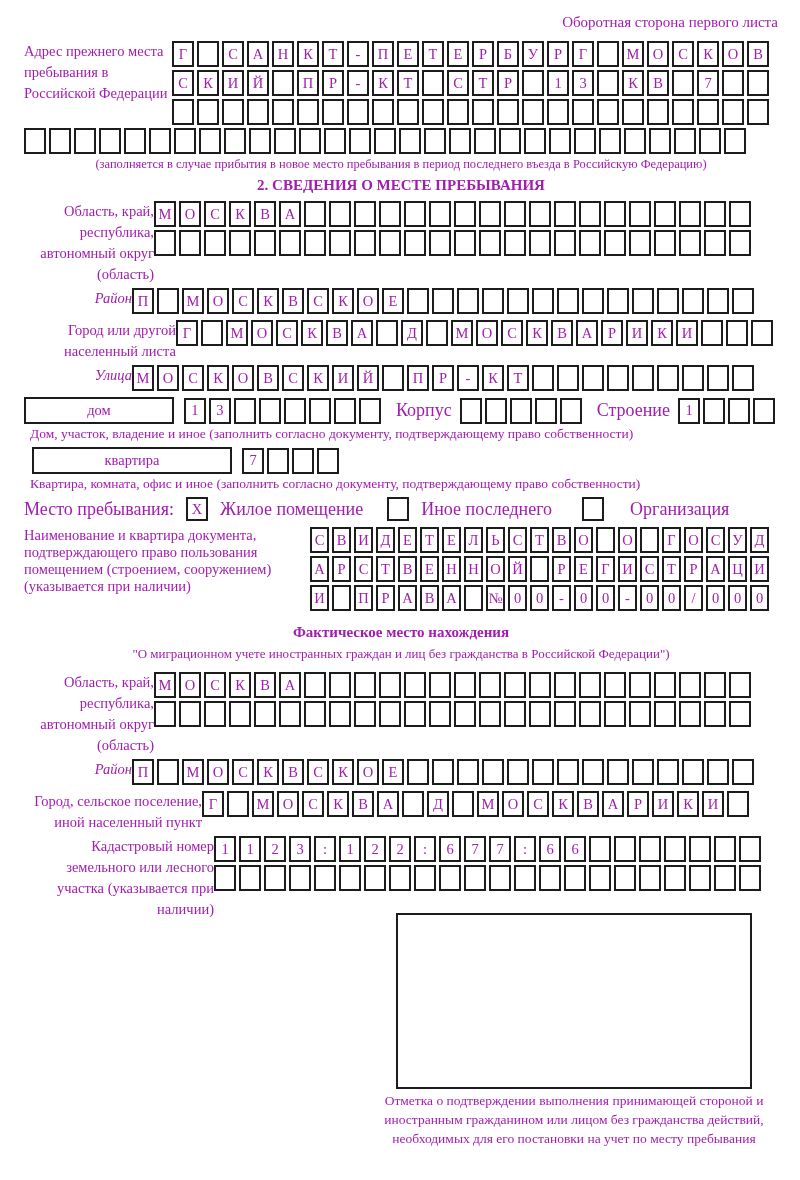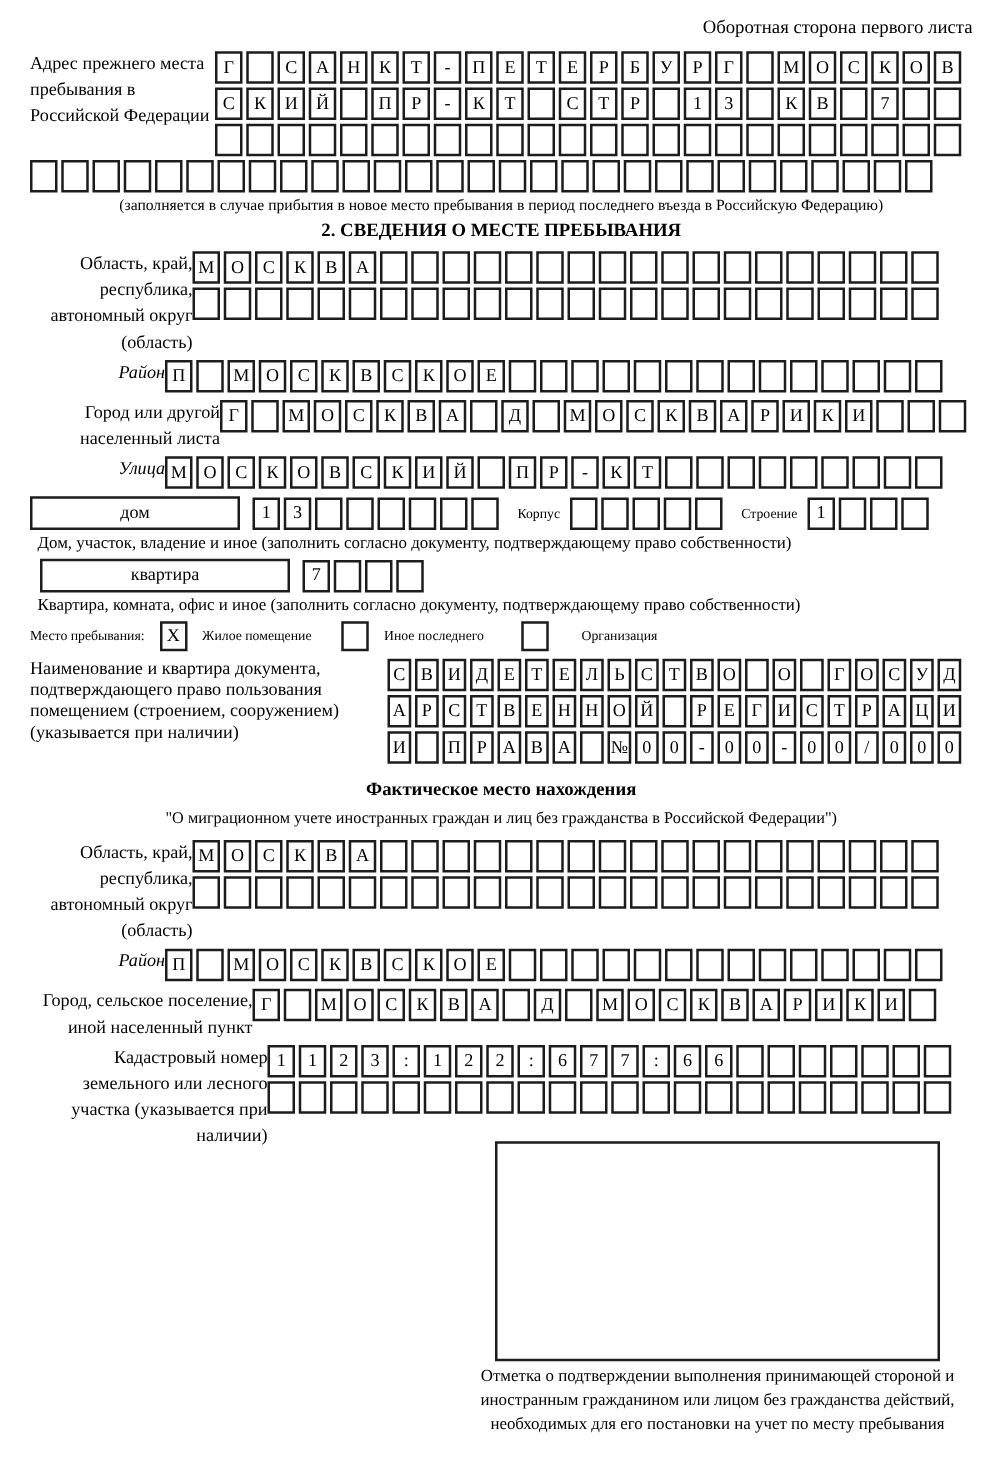--- a/index.html
+++ b/index.html
@@ -1,25 +1,25 @@
 <!DOCTYPE html>
 <html><head>
 <meta charset="utf-8">
 <style>
   html,body { margin:0; padding:0; background:#ffffff; }
   .page {
     width:800px; height:1180px; box-sizing:border-box;
-    padding:14px 22px 0 24px; background:#ffffff; color:#000000;
+    padding:14px 22px 0 24px; background:#ffffff; color:#a21caf;
     font-family:"Liberation Serif","DejaVu Serif",serif;
     position:relative; overflow:hidden;
   }
   .corner { text-align:right; font-size:15px; margin-bottom:10px; }
 
   .lbl { font-size:14.5px; line-height:1.45; }
-  .inline-lbl { font-size:11px; white-space:nowrap; }
+  .inline-lbl { font-size:18px; white-space:nowrap; }
 
   .cellrow { display:flex; margin-bottom:3px; }
   .cell {
     flex:0 0 auto; box-sizing:content-box;
     width:18px; height:22px; border:2px solid #1c1c1c; margin-right:3px;
     display:flex; align-items:center; justify-content:center;
     font-size:14.5px; line-height:1; background:#fff;
   }
   .doc .cell { width:15px; }
 

